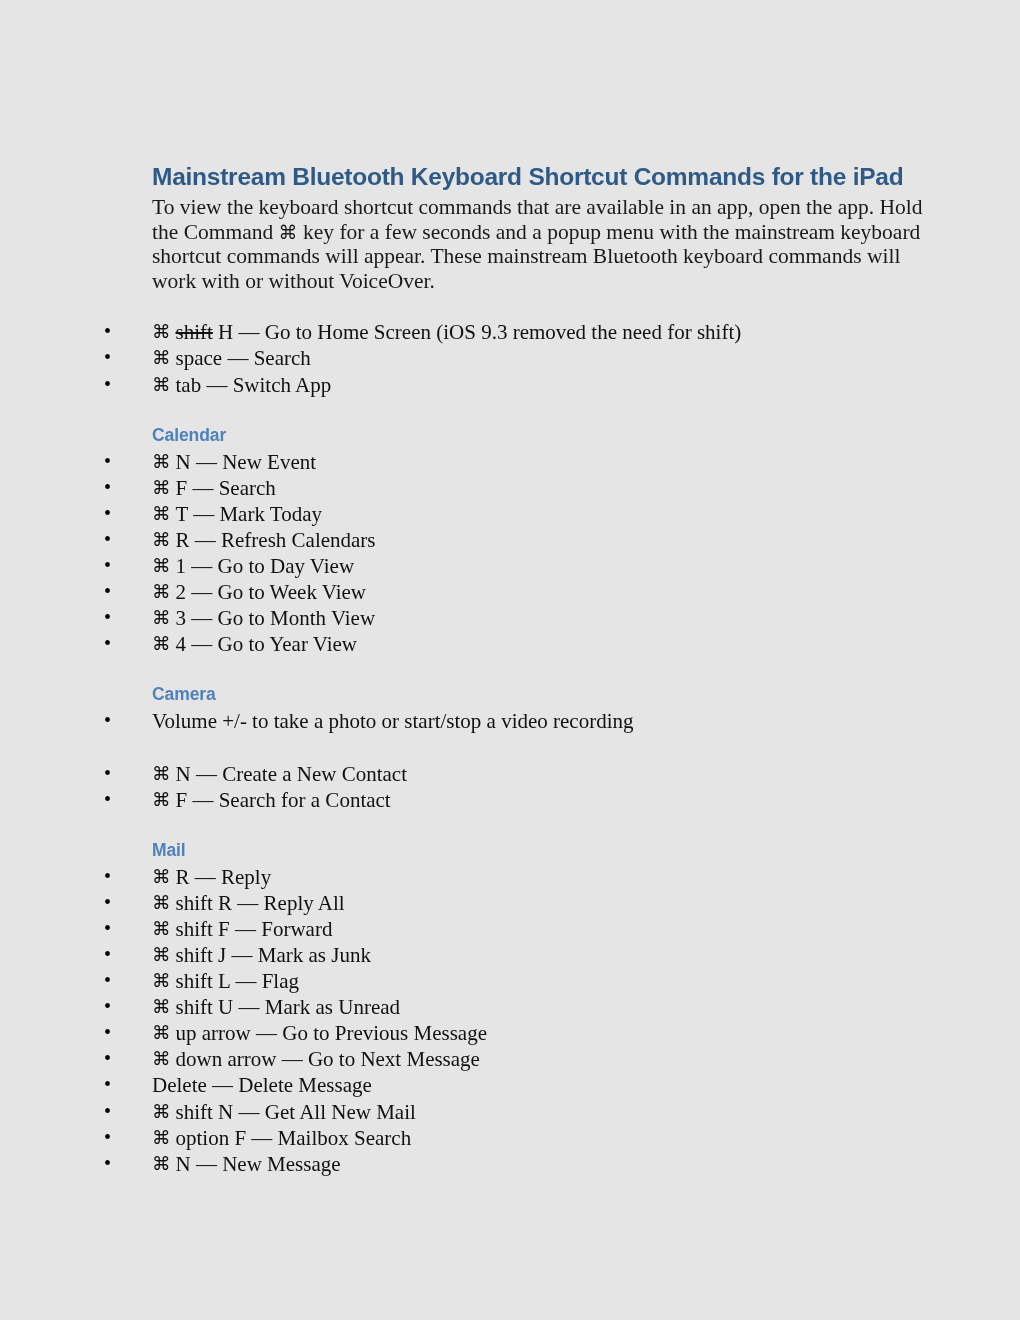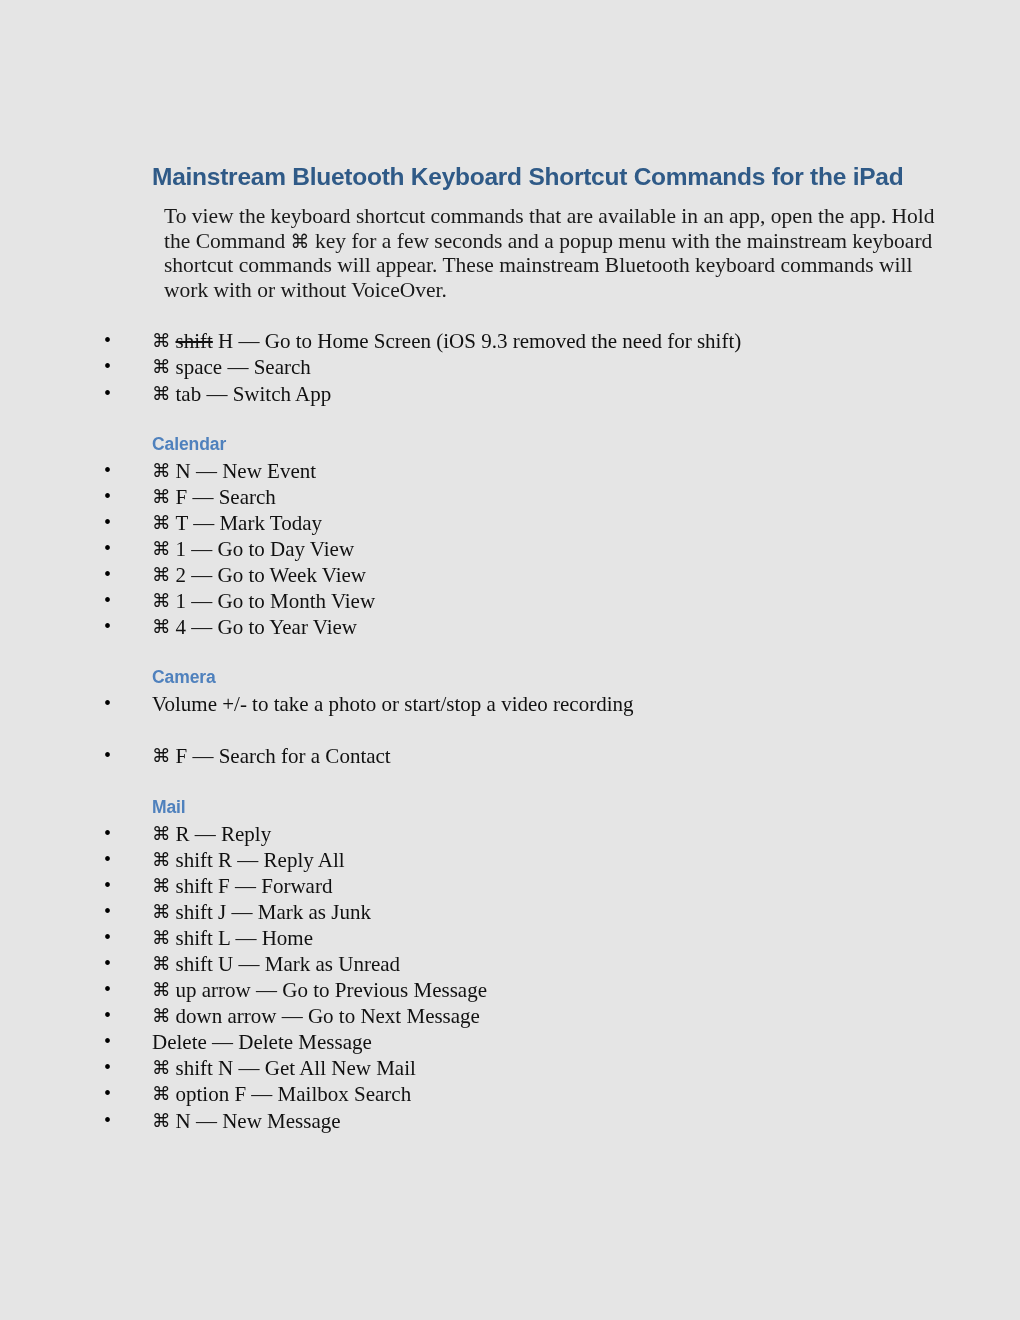--- a/index.html
+++ b/index.html
@@ -41,21 +41,21 @@
     margin: 0 0 3px 0;
     white-space: nowrap;
   }
 
   
   .intro {
     font-family: "Liberation Serif", "DejaVu Serif", serif;
     font-size: 21.5px;
     line-height: 24.6px;
     color: #1a1a1a;
-    margin: 12px;
+    margin: 0;
     width: 782px;
     text-align: left;
   }
   .intro .cmd-inline {
     font-family: "DejaVu Sans", sans-serif;
     font-size: 19px;
   }
 
   
   .section {
@@ -124,45 +124,47 @@
             <li><span class="cmd">⌘</span><span>space — Search</span></li>
             <li><span class="cmd">⌘</span><span>tab — Switch App</span></li>
           </ul>
         </div>
         <div class="section">
           <div class="section-heading">Calendar</div>
           <ul class="shortcut-list">
             <li><span class="cmd">⌘</span><span>N — New Event</span></li>
             <li><span class="cmd">⌘</span><span>F — Search</span></li>
             <li><span class="cmd">⌘</span><span>T — Mark Today</span></li>
+            <li><span class="cmd">⌘</span><span>R — Refresh Calendars</span></li>
             <li><span class="cmd">⌘</span><span>1 — Go to Day View</span></li>
             <li><span class="cmd">⌘</span><span>2 — Go to Week View</span></li>
-            <li><span class="cmd">⌘</span><span>1 — Go to Month View</span></li>
+            <li><span class="cmd">⌘</span><span>3 — Go to Month View</span></li>
             <li><span class="cmd">⌘</span><span>4 — Go to Year View</span></li>
           </ul>
         </div>
         <div class="section">
           <div class="section-heading">Camera</div>
           <ul class="shortcut-list">
             <li><span>Volume +/- to take a photo or start/stop a video recording</span></li>
           </ul>
         </div>
         <div class="section">
           <ul class="shortcut-list">
+            <li><span class="cmd">⌘</span><span>N — Create a New Contact</span></li>
             <li><span class="cmd">⌘</span><span>F — Search for a Contact</span></li>
           </ul>
         </div>
         <div class="section">
           <div class="section-heading">Mail</div>
           <ul class="shortcut-list">
             <li><span class="cmd">⌘</span><span>R — Reply</span></li>
             <li><span class="cmd">⌘</span><span>shift R — Reply All</span></li>
             <li><span class="cmd">⌘</span><span>shift F — Forward</span></li>
             <li><span class="cmd">⌘</span><span>shift J — Mark as Junk</span></li>
-            <li><span class="cmd">⌘</span><span>shift L — Home</span></li>
+            <li><span class="cmd">⌘</span><span>shift L — Flag</span></li>
             <li><span class="cmd">⌘</span><span>shift U — Mark as Unread</span></li>
             <li><span class="cmd">⌘</span><span>up arrow — Go to Previous Message</span></li>
             <li><span class="cmd">⌘</span><span>down arrow — Go to Next Message</span></li>
             <li><span>Delete — Delete Message</span></li>
             <li><span class="cmd">⌘</span><span>shift N — Get All New Mail</span></li>
             <li><span class="cmd">⌘</span><span>option F — Mailbox Search</span></li>
             <li><span class="cmd">⌘</span><span>N — New Message</span></li>
           </ul>
         </div>
       </div>

